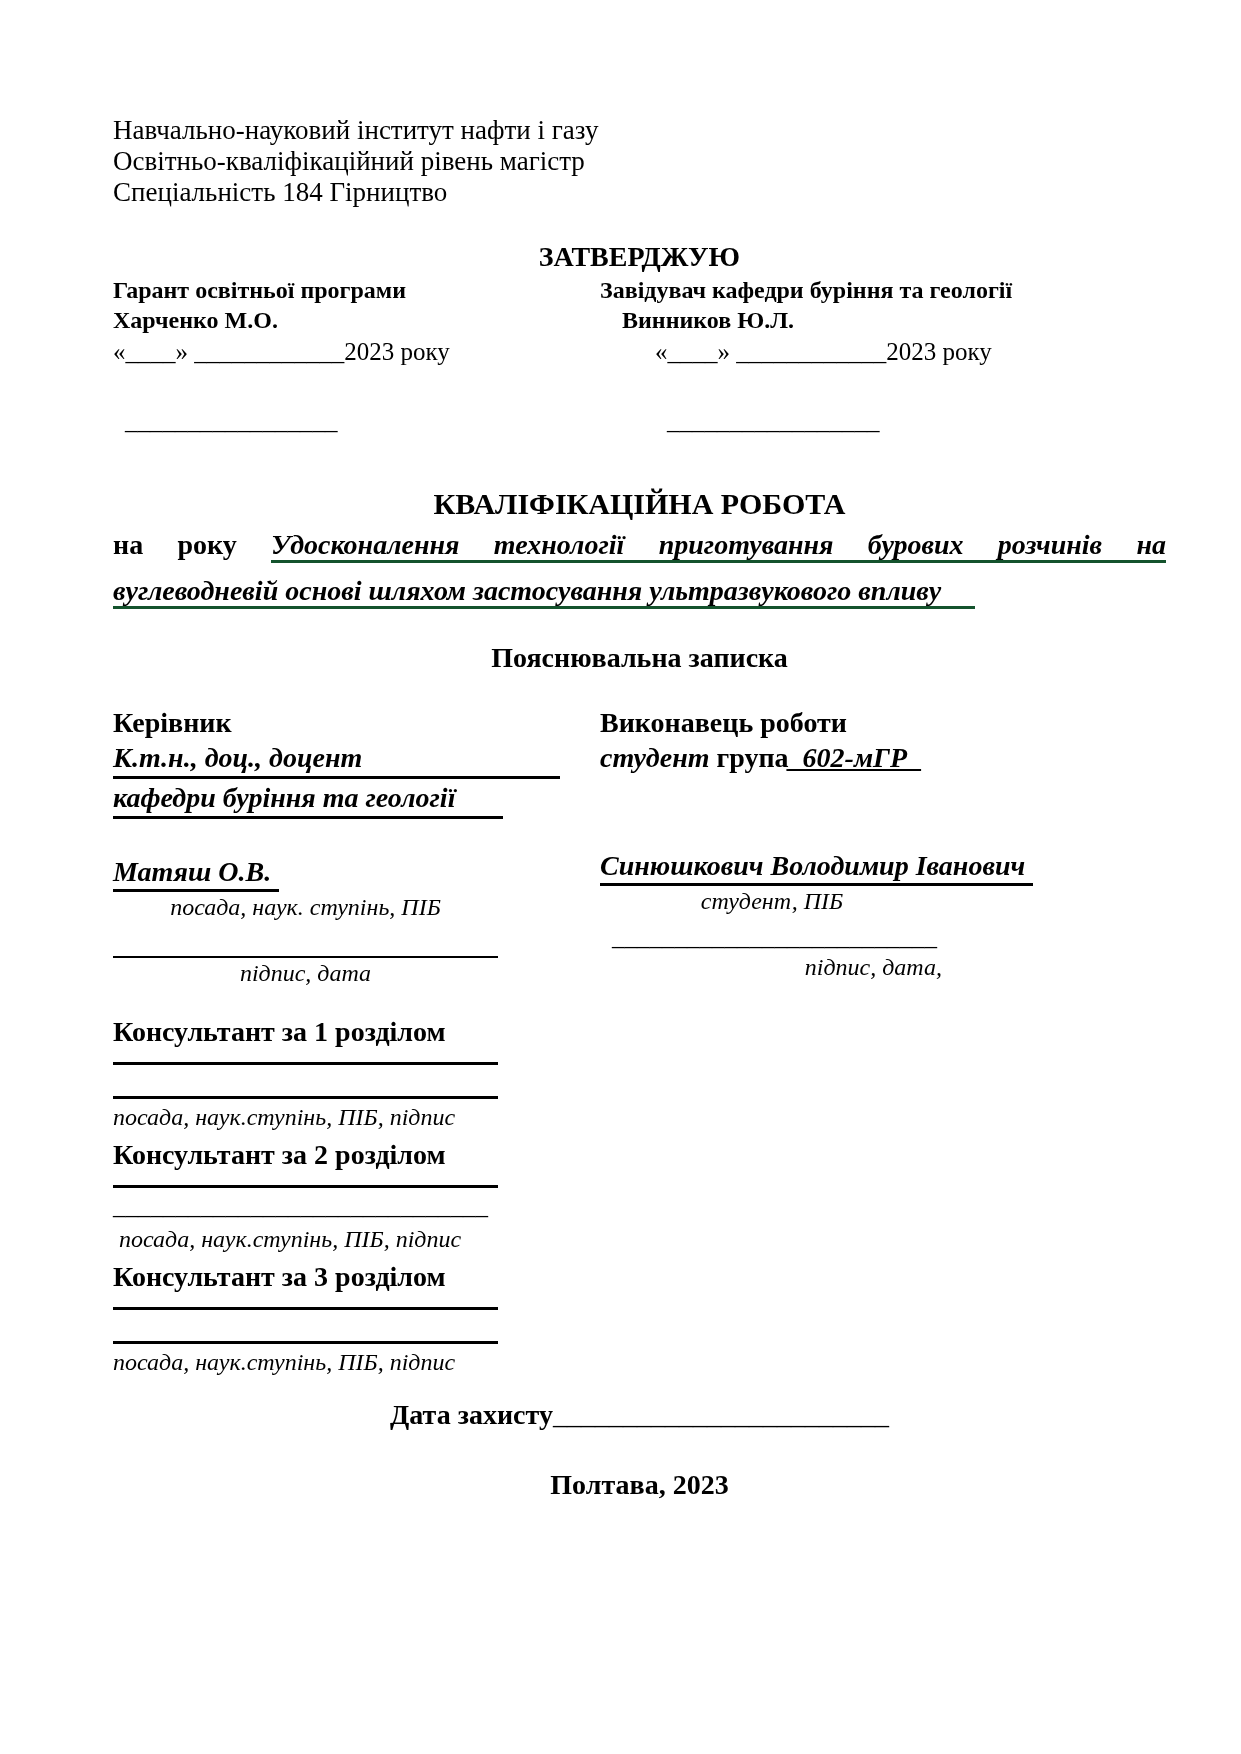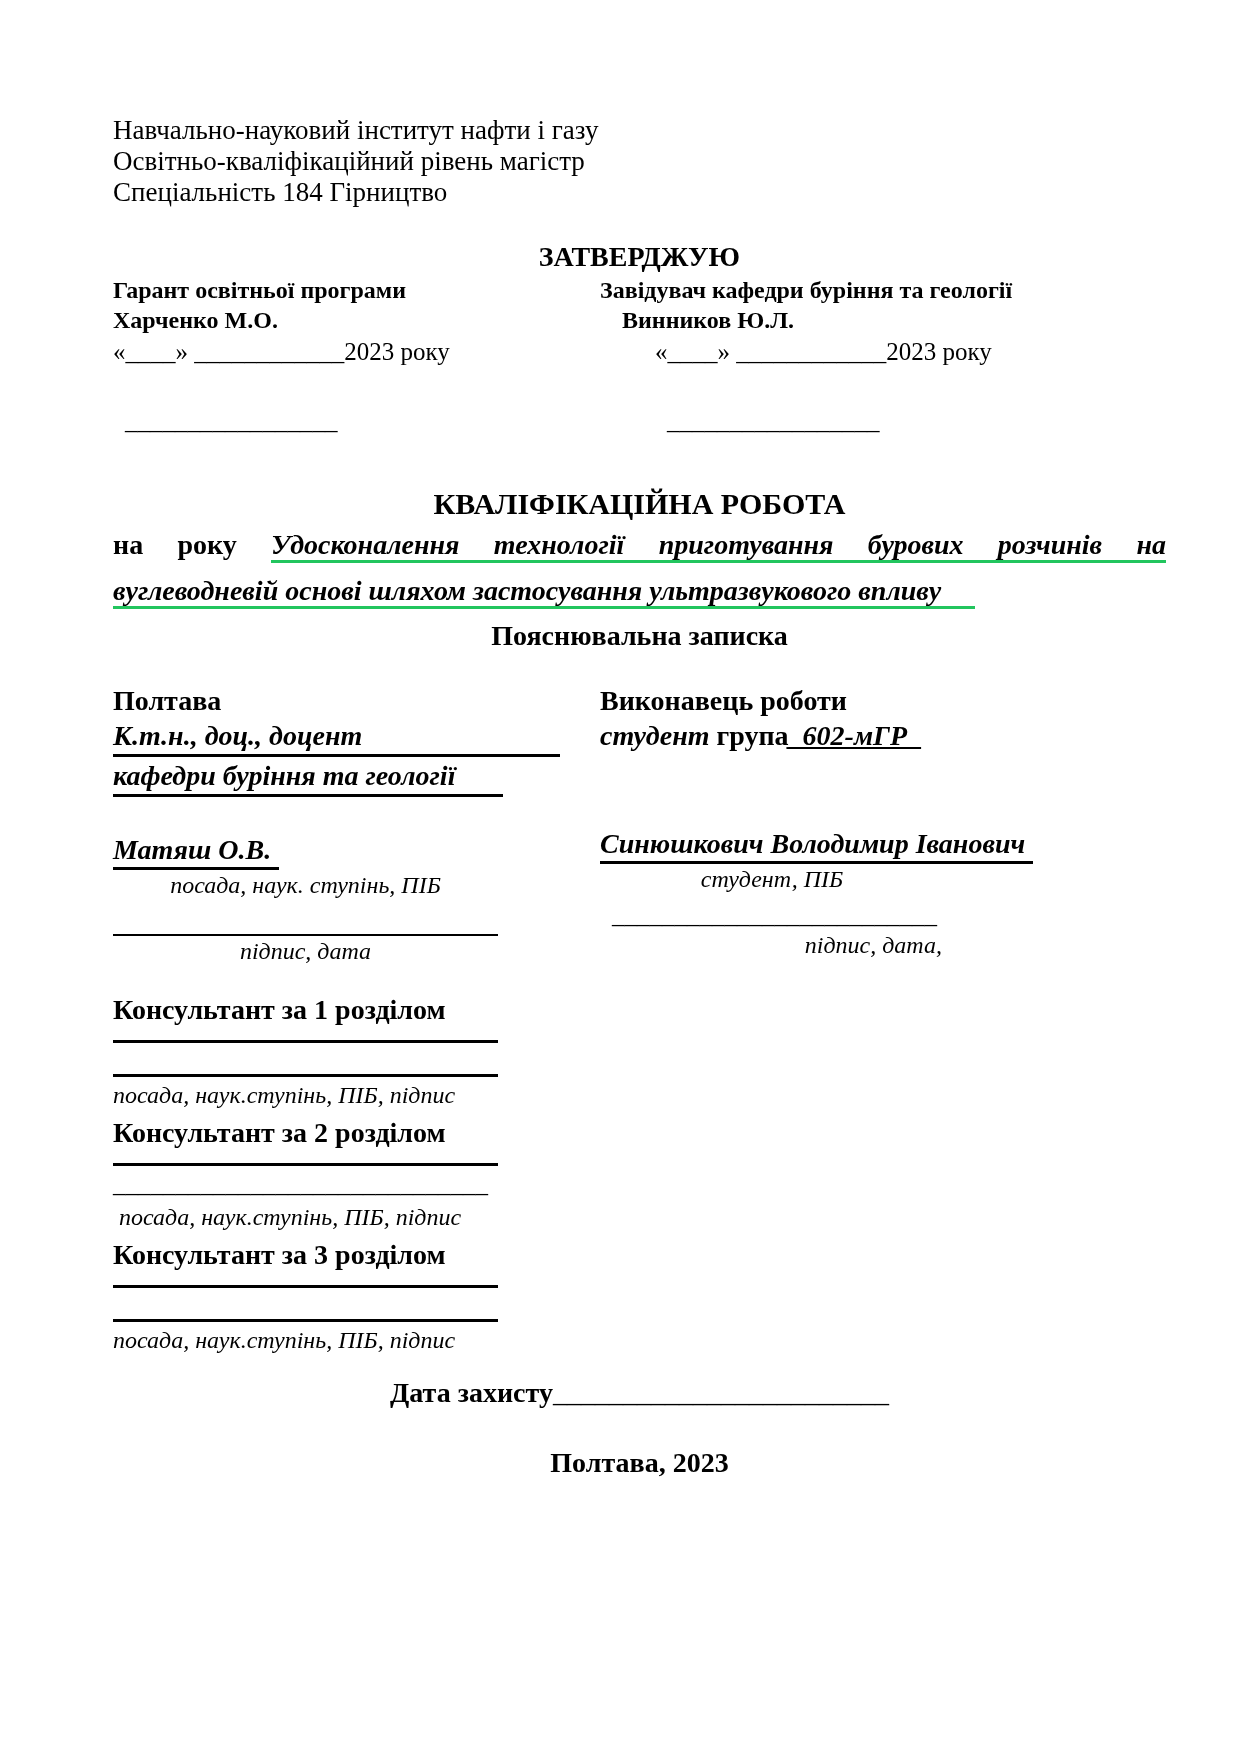--- a/index.html
+++ b/index.html
@@ -35,23 +35,23 @@
   .appr-right .appr-date{padding-left:55px;}
 
   .sign-row{display:flex;margin-top:38px;font-size:25px;line-height:30px;}
   .sign-row .sl{width:487px;flex:none;padding-left:12px;}
   .sign-row .sr{flex:1;padding-left:55px;}
 
   
   .qual-title{margin-top:50px;font-size:30px;line-height:36px;font-weight:bold;text-align:center;}
   .topic{font-size:28px;line-height:46px;font-weight:bold;}
   .topic-line1{text-align:justify;text-align-last:justify;}
-  .topic-underlined{font-style:italic;border-bottom:3px solid #22c55e;}
+  .topic-underlined{font-style:italic;border-bottom:3px solid #14532d;}
   .topic-line2 .topic-underlined{padding-right:34px;}
-  .subtitle{margin-top:6px;font-size:28px;line-height:32px;font-weight:bold;text-align:center;}
+  .subtitle{margin-top:28px;font-size:28px;line-height:32px;font-weight:bold;text-align:center;}
 
   
   .people{display:flex;margin-top:32px;}
   .col-l{width:487px;flex:none;}
   .col-r{flex:1;}
   .p-head{font-size:28px;line-height:33px;font-weight:bold;}
   .p-row{font-size:28px;line-height:37px;font-weight:bold;font-style:italic;}
   .u-block{display:block;border-bottom:3px solid #000;box-sizing:border-box;}
   .u-w1{width:447px;}
   .u-w2{width:390px;}
@@ -113,21 +113,21 @@
 
   <div class="qual-title">КВАЛІФІКАЦІЙНА РОБОТА</div>
   <div class="topic">
     <div class="topic-line1"><span>на року</span> <span class="topic-underlined">Удосконалення технології приготування бурових розчинів на</span></div>
     <div class="topic-line2"><span class="topic-underlined">вуглеводневій основі шляхом застосування ультразвукового впливу</span></div>
   </div>
   <div class="subtitle">Пояснювальна записка</div>
 
   <div class="people">
     <div class="col-l">
-      <div class="p-head">Полтава</div>
+      <div class="p-head">Керівник</div>
       <div class="p-row">
           <span class="u-block u-w1">К.т.н., доц., доцент</span>
         </div>
       <div class="p-row">
           <span class="u-block u-w2">кафедри буріння та геології</span>
         </div>
       <div class="p-row" style="line-height:34px;"><span class="u-hug">Матяш О.В.</span></div>
       <div class="cap cap-box-l">посада, наук. ступінь, ПІБ</div>
       <div class="rule rule-l"></div>
       <div class="cap cap-box-l">підпис, дата</div>

